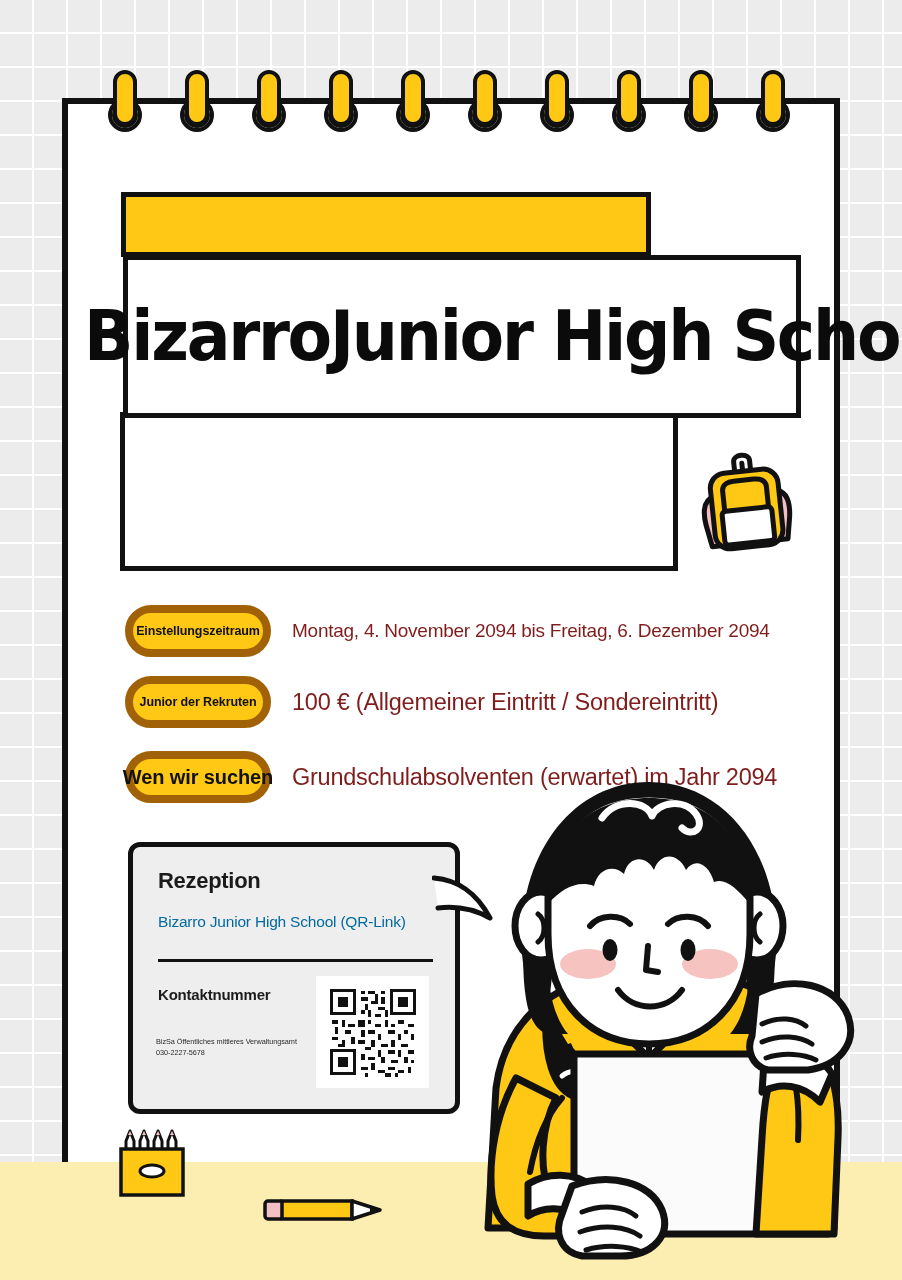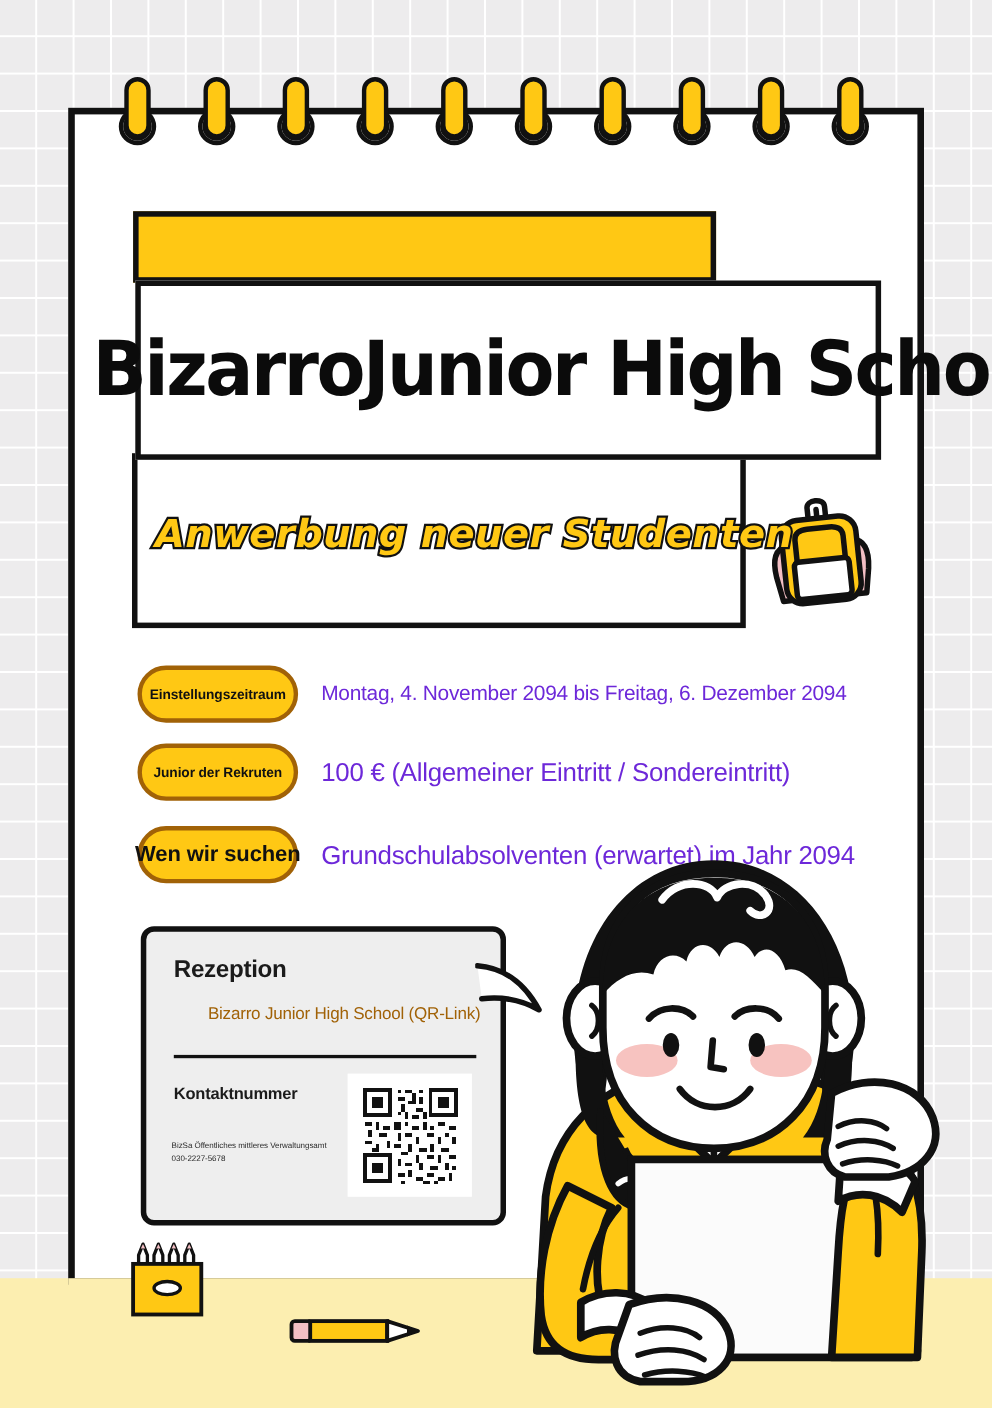--- a/index.html
+++ b/index.html
@@ -93,46 +93,46 @@
     z-index:6;
   }
 
   
   .backpack{position:absolute;left:694px;top:447px;width:104px;height:112px;z-index:4;}
 
   
   .info-row{position:absolute;left:125px;height:52px;}
   .pill{
     position:absolute;left:0;top:0;width:146px;height:52px;border-radius:26px;
-    background:#FFC814;border:4px solid #a16207;box-sizing:border-box;
+    background:#FFC814;border:8px solid #a16207;box-sizing:border-box;
     display:flex;align-items:center;justify-content:center;
   }
   .pill span{
     font-size:12.5px;font-weight:bold;color:#111111;white-space:nowrap;letter-spacing:-0.1px;
   }
   .pill.big span{font-size:20px;}
   .row-value{
     position:absolute;left:167px;top:0;height:52px;display:flex;align-items:center;
-    white-space:nowrap;font-size:19px;color:#6d28d9;letter-spacing:-0.25px;
+    white-space:nowrap;font-size:19px;color:#7f1d1d;letter-spacing:-0.25px;
   }
   .row-value.large{font-size:23.5px;}
 
   
   .card{
     position:absolute;left:128px;top:842px;width:332px;height:272px;
     background:#eeeeee;border:5px solid #111111;border-radius:12px;
     box-sizing:border-box;z-index:3;
   }
   .card-title{
     position:absolute;left:158px;top:868px;font-size:22px;font-weight:bold;
     color:#1b1b1b;letter-spacing:-0.3px;z-index:4;
   }
   .card-sub{
-    position:absolute;left:158px;top:913px;font-size:15.5px;color:#a16207;
-    letter-spacing:-0.2px;z-index:4;margin-left:31px;
+    position:absolute;left:158px;top:913px;font-size:15.5px;color:#0369a1;
+    letter-spacing:-0.2px;z-index:4;
   }
   .card-divider{
     position:absolute;left:158px;top:959px;width:275px;height:3px;background:#111111;z-index:4;
   }
   .card-contact{
     position:absolute;left:158px;top:986px;font-size:15px;font-weight:bold;
     color:#1b1b1b;letter-spacing:-0.2px;z-index:4;
   }
   .card-office{
     position:absolute;left:156px;top:1036px;font-size:7.3px;color:#2a2a2a;
@@ -211,21 +211,20 @@
     <div class="back2"></div>
     <div class="pin"></div>
   </div>
 
   <div class="banner"></div>
 
   <div class="title-box"></div>
   <div class="title-text">BizarroJunior High School</div>
 
   <div class="sub-box"></div>
-  <div class="sub-text">Anwerbung neuer Studenten</div>
 
   <div class="backpack">
     <svg viewBox="0 0 104 112" width="104" height="112">
       <g transform="rotate(-6 52 56)">
         <path d="M22 46 C10 48 8 60 10 74 L14 96 L30 96 L28 48 Z" fill="#f3bfc4" stroke="#111" stroke-width="5" stroke-linejoin="round"></path>
         <path d="M82 46 C94 48 96 60 94 74 L90 96 L74 96 L76 48 Z" fill="#f3bfc4" stroke="#111" stroke-width="5" stroke-linejoin="round"></path>
         <path d="M44 14 C44 6 60 6 60 14 L60 28 L52 28 L52 16 L52 28 L44 28 Z" fill="none" stroke="#111" stroke-width="5" stroke-linejoin="round"></path>
         <rect x="18" y="24" width="68" height="76" rx="15" fill="#FFC814" stroke="#111" stroke-width="5"></rect>
         <path d="M30 62 L30 42 C30 35 36 33 42 33 L62 33 C68 33 74 35 74 42 L74 62" fill="none" stroke="#111" stroke-width="5" stroke-linecap="round"></path>
         <rect x="27" y="62" width="50" height="34" rx="4" fill="#ffffff" stroke="#111" stroke-width="5"></rect>

